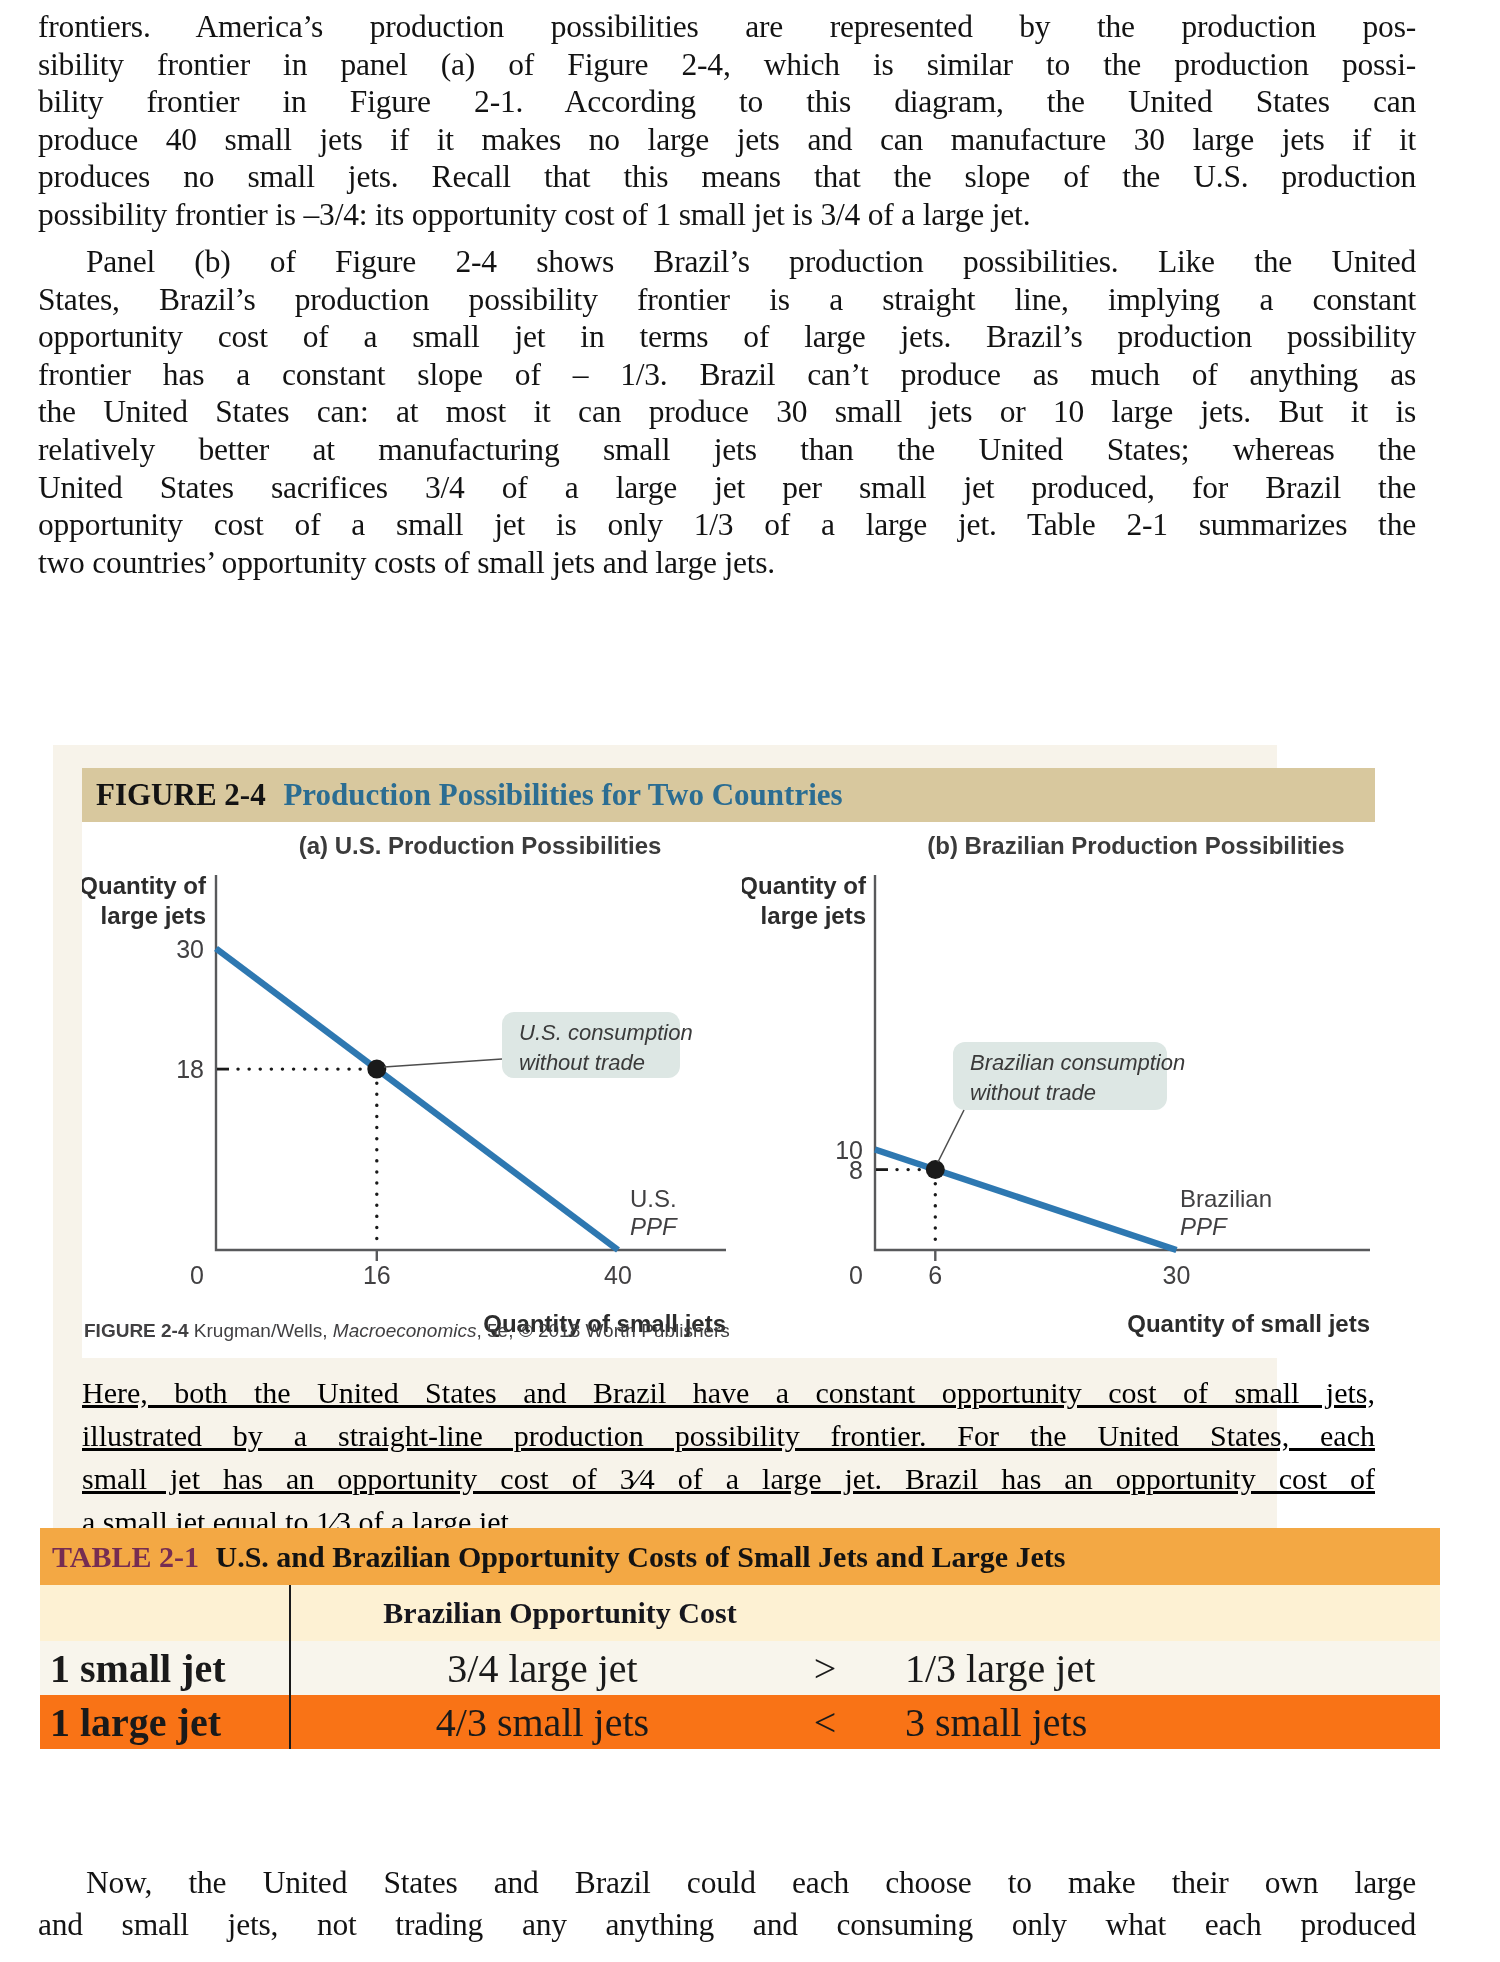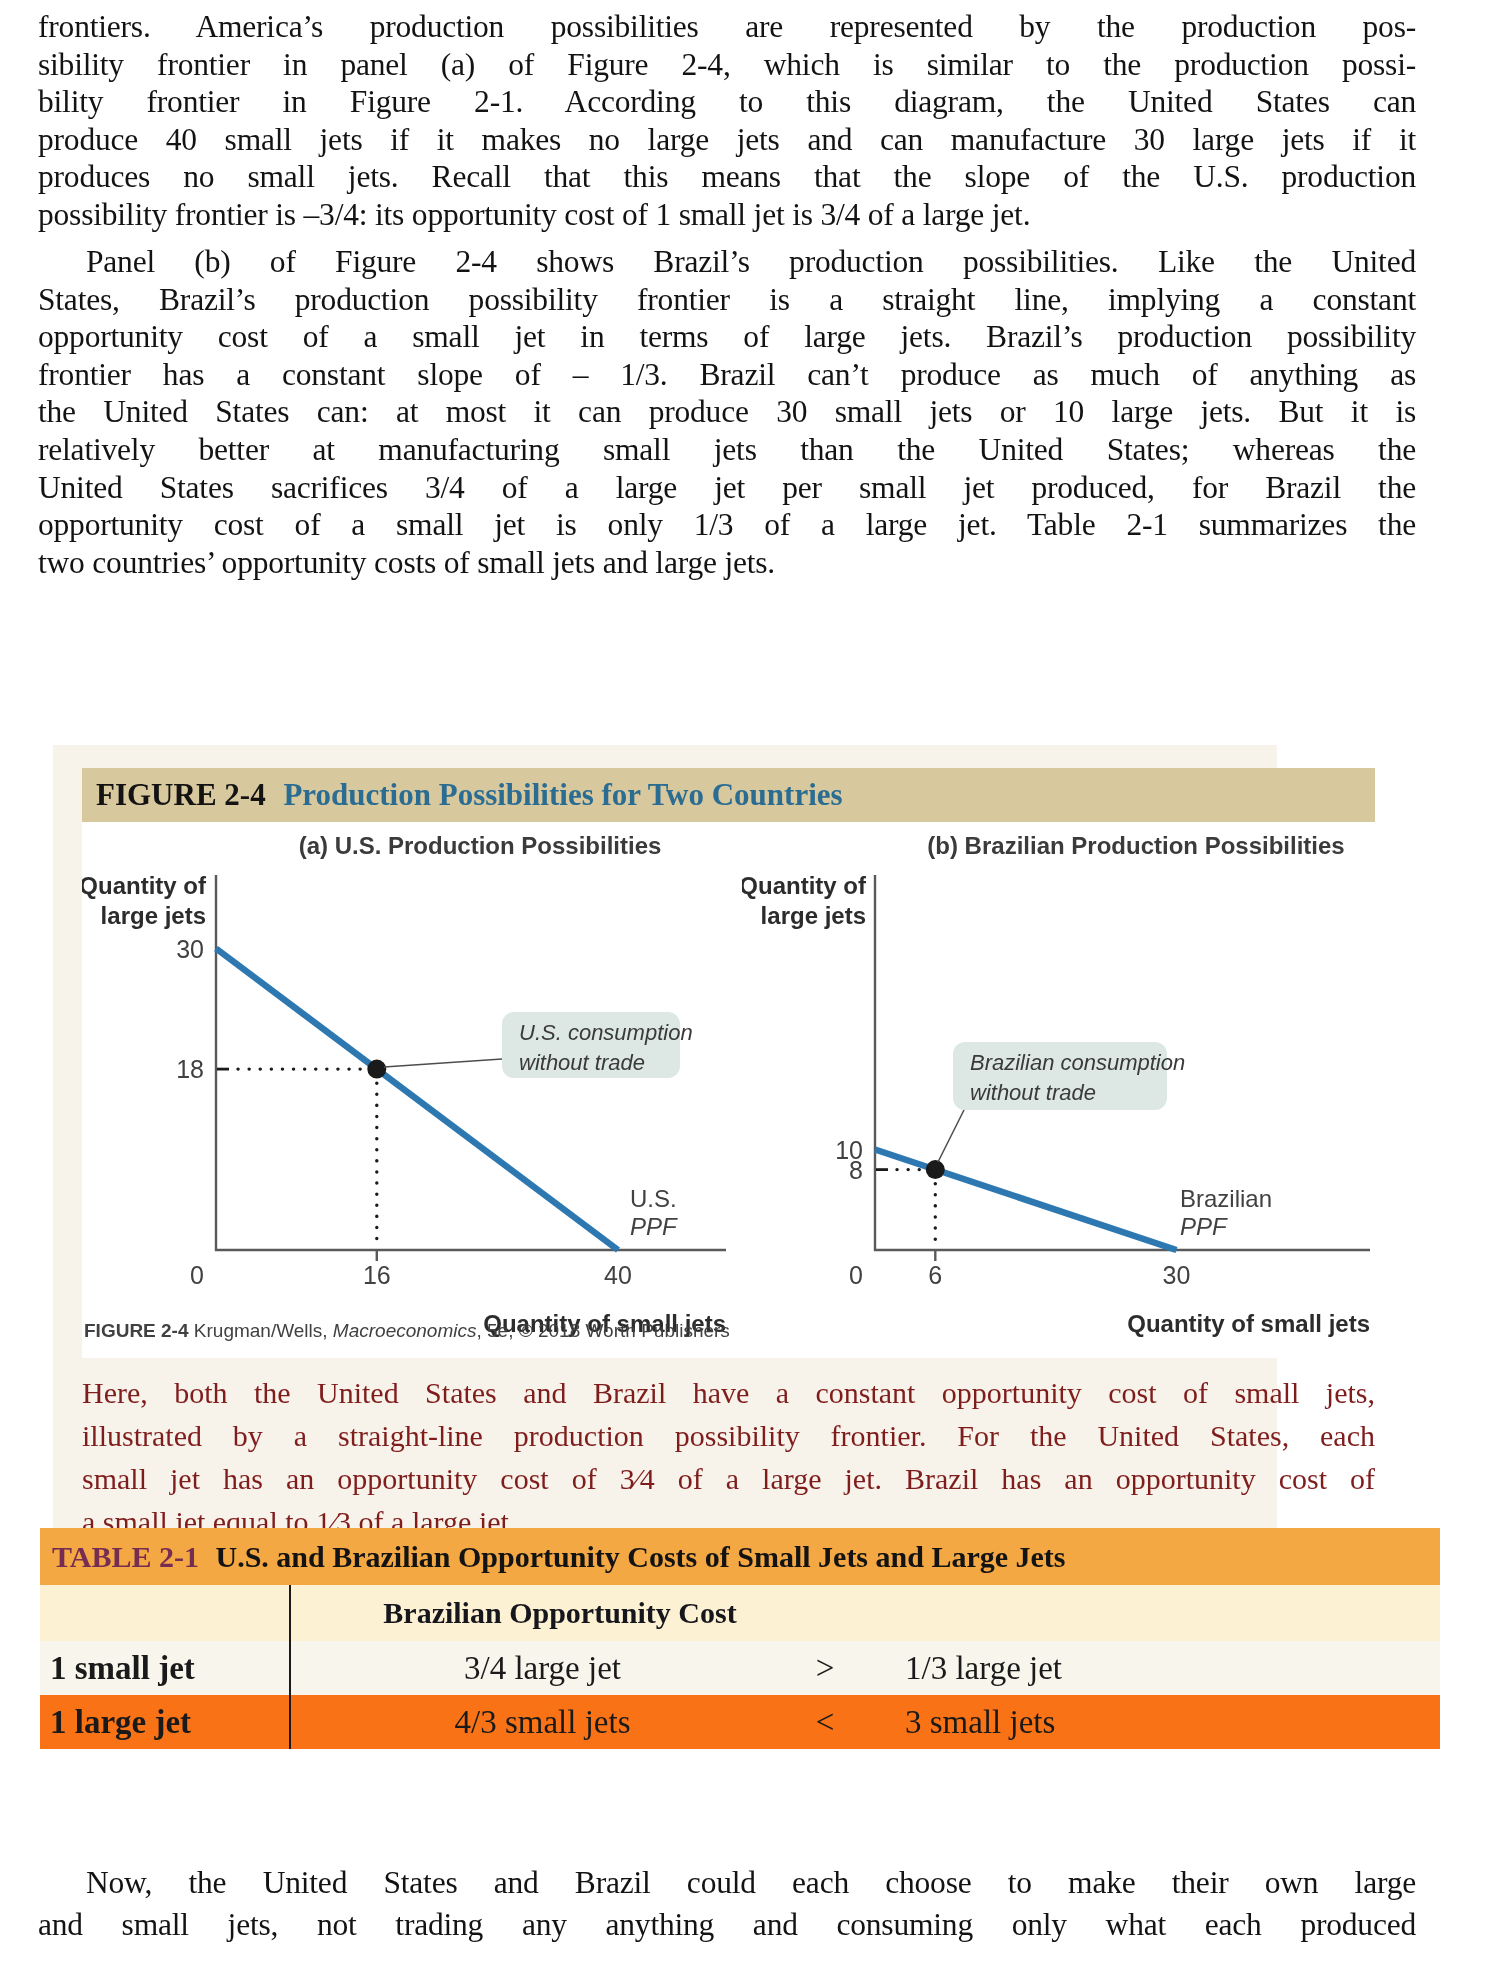--- a/index.html
+++ b/index.html
@@ -20,35 +20,35 @@
                    font-family:"Liberation Serif",serif;font-weight:bold;font-size:31px;}
   .figure-titlebar .fig-label{color:#131313;}
   .figure-titlebar .fig-title{color:#2b6d92;margin-left:10px;}
   .chart-band{position:absolute;left:29px;top:77px;width:1293px;height:536px;background:#ffffff;}
   .chart-band svg{position:absolute;top:0;}
   .fig-source{position:absolute;left:2px;top:498px;font-family:"Liberation Sans",sans-serif;
               font-size:19px;color:#414042;white-space:nowrap;}
   .fig-source b{font-weight:bold;}
   .fig-source i{font-style:italic;}
   .fig-caption{position:absolute;left:29px;top:626px;width:1293px;font-size:30px;line-height:43px;
-               color:#7f1d1d;}
+               color:#000000;text-decoration:underline;}
 
   
   .table-box{position:absolute;left:40px;top:1528px;width:1400px;}
   .table-titlebar{height:57px;line-height:57px;background:#f3a844;padding-left:12px;box-sizing:border-box;
                   font-family:"Liberation Serif",serif;font-weight:bold;font-size:30px;white-space:nowrap;}
   .table-titlebar .tbl-label{color:#762d52;}
   .table-titlebar .tbl-title{color:#131313;margin-left:9px;}
   .table-body{position:relative;}
   .tbl-divider{position:absolute;left:249px;top:0;bottom:0;width:2px;background:#1a1a1a;}
   .tbl-header{display:grid;grid-template-columns:250px 540px 610px;height:56px;background:#fdf1d3;
               align-items:center;font-weight:bold;font-size:30px;color:#16161d;}
   .tbl-header .hc{text-align:center;}
   .tbl-row{display:grid;grid-template-columns:250px 505px 60px 1fr;height:54px;align-items:center;
-           font-size:33px;color:#1a1a1a;}
+           font-size:40px;color:#1a1a1a;}
   .tbl-row .rl{font-weight:bold;padding-left:10px;}
   .tbl-row .us{text-align:center;}
   .tbl-row .cmp{text-align:center;}
   .tbl-row .br{padding-left:50px;}
   .row-a{background:#f8f5ec;}
   .row-b{background:#f97316;}
 
   
   .p-title{font-family:"Liberation Sans",sans-serif;font-weight:bold;font-size:24px;fill:#3b3b3b;}
   .ax-title{font-family:"Liberation Sans",sans-serif;font-weight:bold;font-size:24px;fill:#2c2c2c;}

